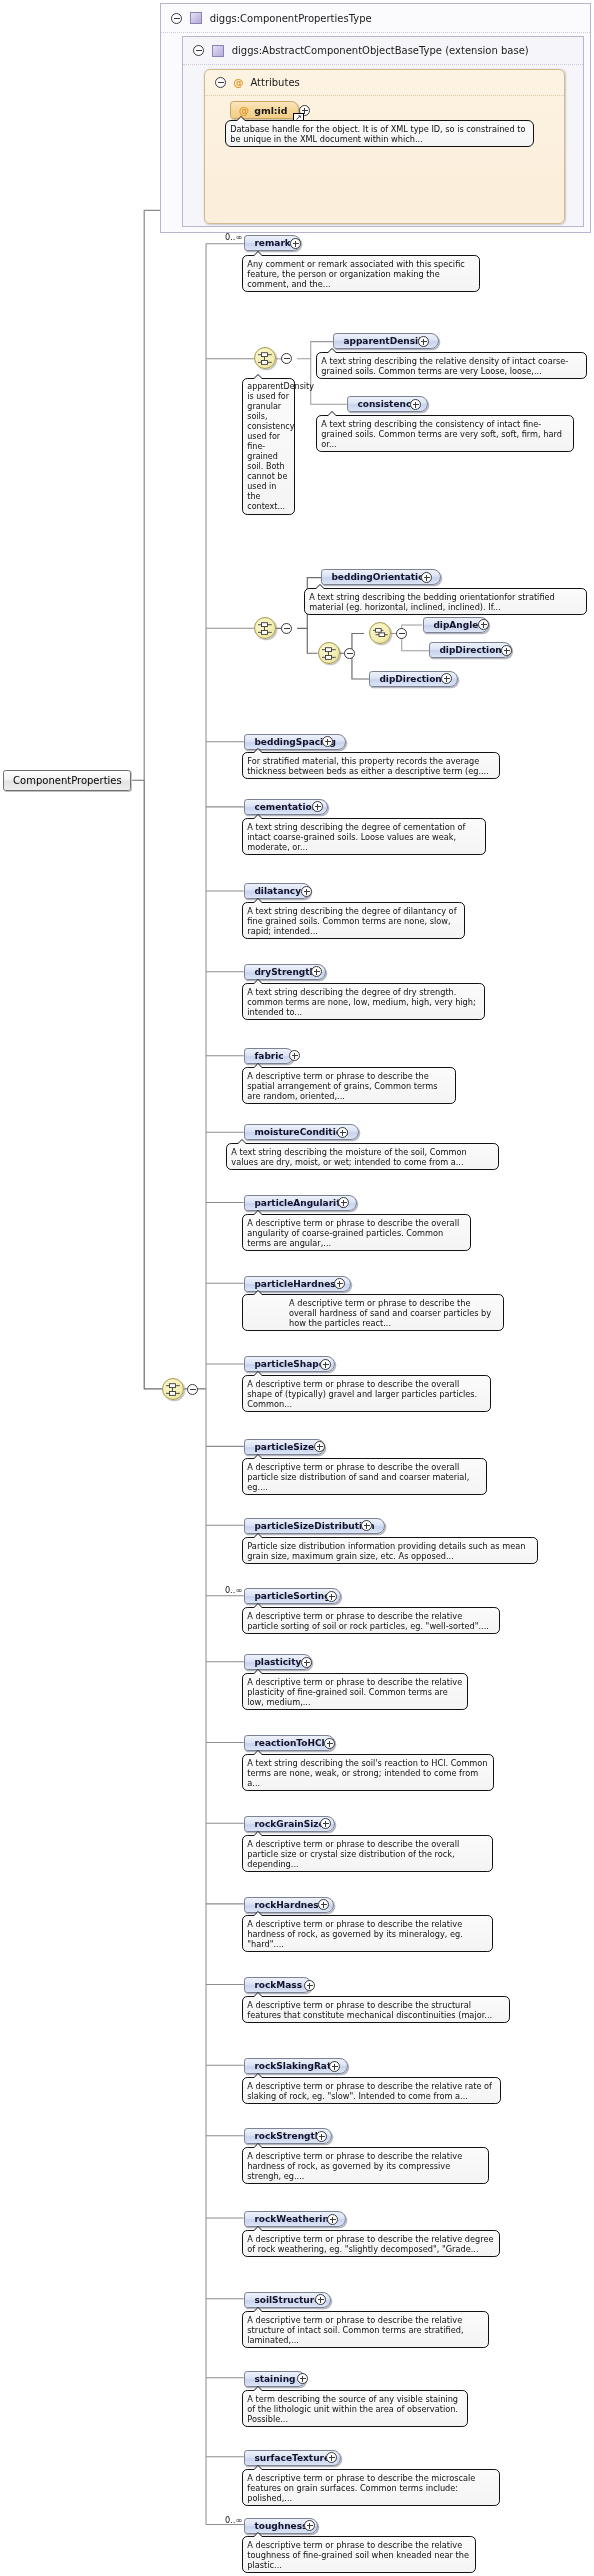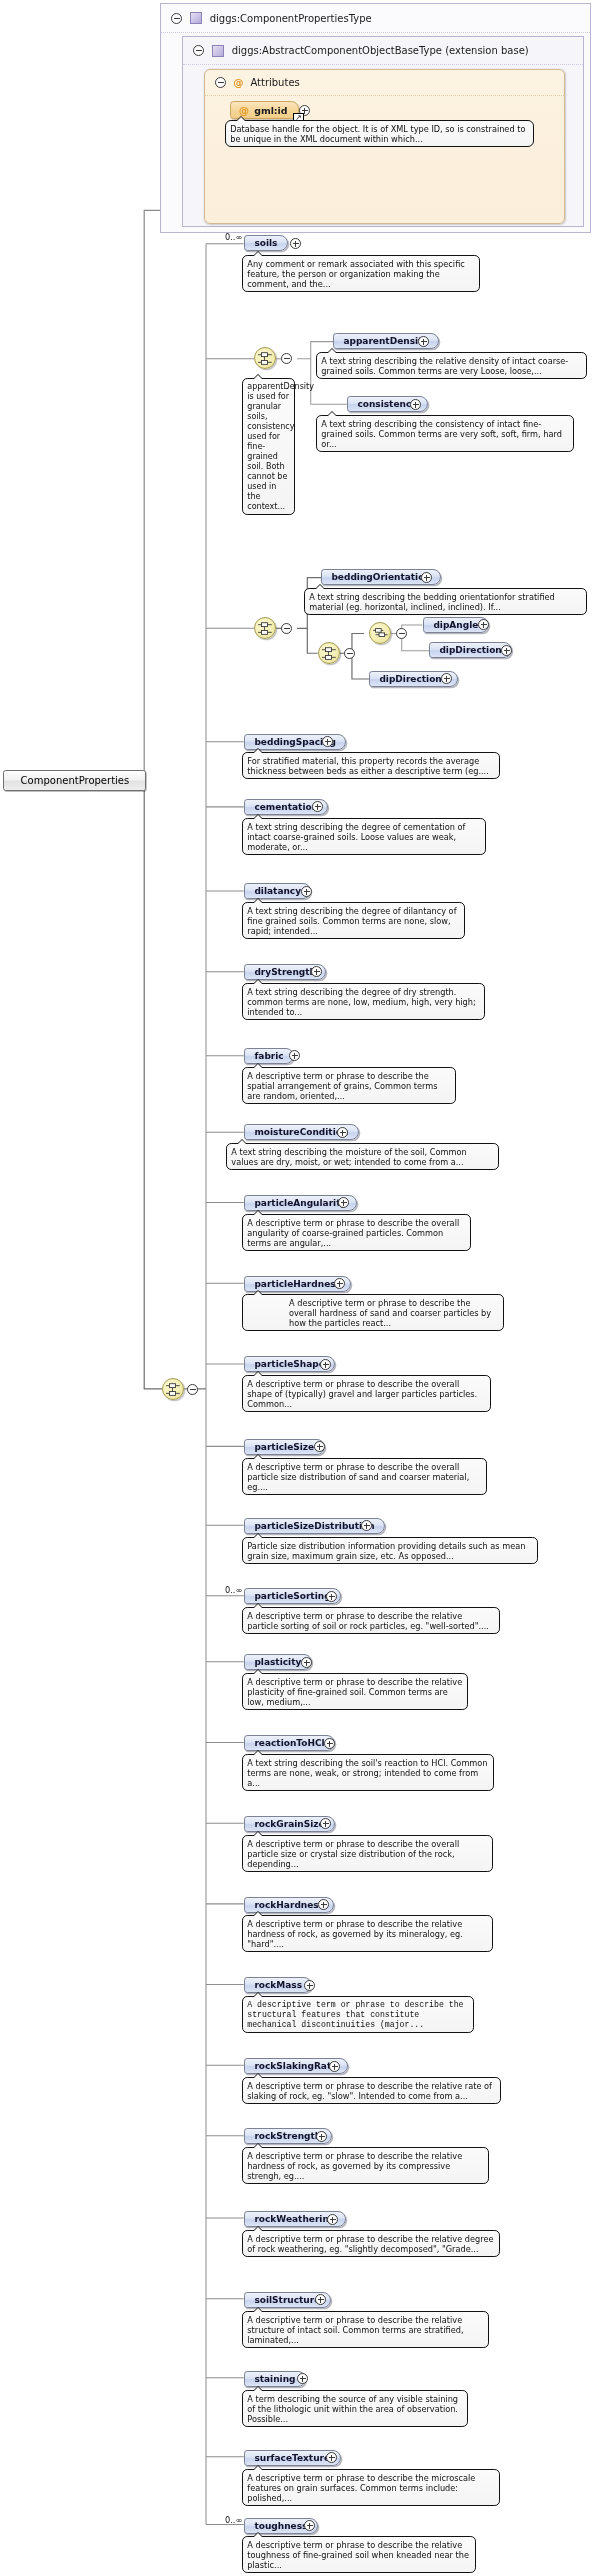--- a/index.html
+++ b/index.html
@@ -7,21 +7,21 @@
   body {
     width:594px; height:2576px;
     background:#ffffff;
     font-family:"DejaVu Sans","Liberation Sans",sans-serif;
     position:relative;
     overflow:hidden;
   }
   
   #root-node {
     position:absolute; left:3.4px; top:770px;
-    width:143px; height:20.6px;
+    width:128px; height:20.6px;
     border:0.9px solid #6f6f6f;
     border-radius:2.6px;
     background:linear-gradient(to bottom,#ffffff 0%,#f2f2f2 45%,#e2e2e2 55%,#eeeeee 100%);
     display:flex; align-items:center; justify-content:center;
     font-size:10px; color:#000;
     box-shadow:0.9px 0.9px 0 rgba(0,0,0,.25);
   }
   
   #type-panel {
     position:absolute; left:160px; top:3.4px;
@@ -307,21 +307,21 @@
 <div class="compositor" style="left:369px; top:622px;">
   <svg class="comp-ico" viewBox="0 0 18 18">
     <rect x="3" y="3" width="6.5" height="4.2" fill="#fff" stroke="#333" stroke-width="1"></rect>
     <rect x="7" y="8" width="6.5" height="4.2" fill="#fff" stroke="#333" stroke-width="1"></rect>
     <path d="M0,5.1 H3 M9.5,5.1 H12 M3,10.1 H7 M13.5,10.1 H17" stroke="#333" stroke-width="1" fill="none"></path>
   </svg>
 </div>
 <span class="toggle" style="position:absolute;left:396px;top:628px;"></span>
 
 <div class="node" style="left:244px; top:235px;">
-  <span>soils</span>
+  <span>remark</span>
 </div>
 <span class="toggle plus node-plus" style="left:290px; top:238px;"></span>
 <div class="balloon" style="left:242px; top:255px; width:238px;">Any comment or remark associated with this specific feature, the person or organization making the comment, and the...</div>
 
 <div class="node" style="left:333px; top:333px;">
   <span>apparentDensity</span>
 </div>
 <span class="toggle plus node-plus" style="left:418px; top:336px;"></span>
 <div class="balloon" style="left:316px; top:352px; width:271px;">A text string describing the relative density of intact coarse-grained soils. Common terms are very Loose, loose,...</div>
 
@@ -445,21 +445,21 @@
 <div class="node" style="left:244px; top:1897px;">
   <span>rockHardness</span>
 </div>
 <span class="toggle plus node-plus" style="left:318px; top:1899px;"></span>
 <div class="balloon" style="left:242px; top:1915px; width:251px;">A descriptive term or phrase to describe the relative hardness of rock, as governed by its mineralogy, eg. "hard"....</div>
 
 <div class="node" style="left:244px; top:1977px;">
   <span>rockMass</span>
 </div>
 <span class="toggle plus node-plus" style="left:304px; top:1980px;"></span>
-<div class="balloon" style="left:242px; top:1996px; width:232px;font-family:Liberation Mono, monospace;">A descriptive term or phrase to describe the structural features that constitute mechanical discontinuities (major...</div>
+<div class="balloon" style="left:242px; top:1996px; width:268px;">A descriptive term or phrase to describe the structural features that constitute mechanical discontinuities (major...</div>
 
 <div class="node" style="left:244px; top:2058px;">
   <span>rockSlakingRate</span>
 </div>
 <span class="toggle plus node-plus" style="left:329px; top:2061px;"></span>
 <div class="balloon" style="left:242px; top:2077px; width:259px;">A descriptive term or phrase to describe the relative rate of slaking of rock, eg. "slow". Intended to come from a...</div>
 
 <div class="node" style="left:244px; top:2128px;">
   <span>rockStrength</span>
 </div>

